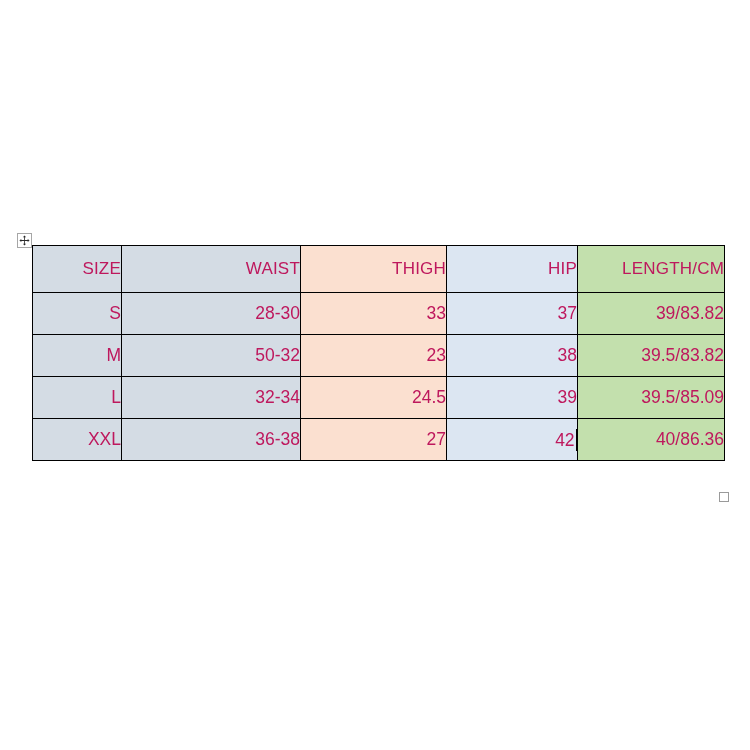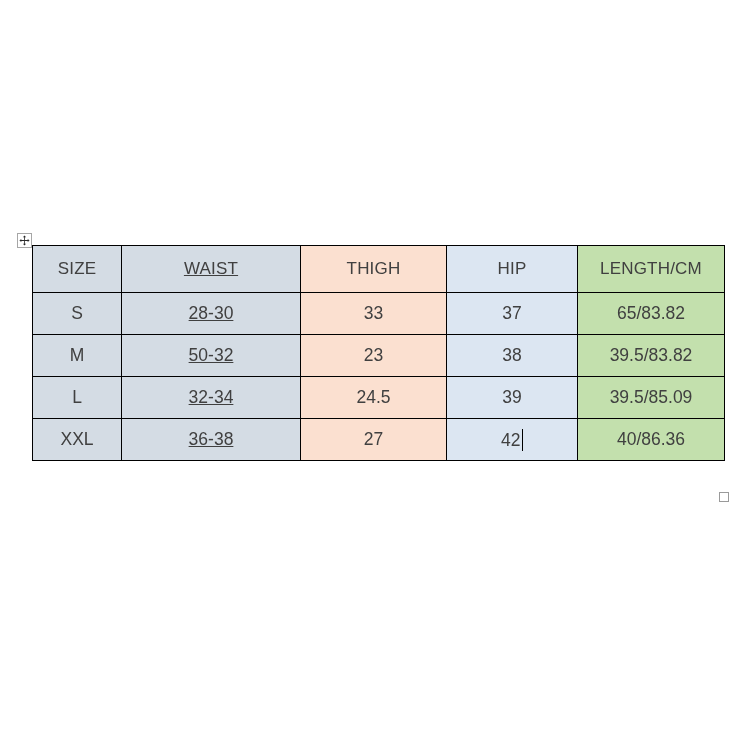--- a/index.html
+++ b/index.html
@@ -57,41 +57,41 @@
     position: absolute;
     left: 32px;
     top: 245px;
     width: 687px;
     border-collapse: collapse;
     table-layout: fixed;
   }
   #size-table td, #size-table th {
     border: 1.6px solid #000000;
     padding: 0;
-    text-align: center;
+    text-align: right;
     vertical-align: middle;
-    color: #404040;
+    color: #be185d;
     font-weight: normal;
   }
 
   .hdr-row th {
     height: 46px;
     color: #e8191b;
     font-weight: bold;
     font-size: 17px;
     letter-spacing: 0.2px;
   }
   .body-row td {
     height: 41px;
     font-size: 17.5px;
   }
 
   
   .col-size   { background: #d4dce4; width: 88px; }
-  .col-waist  { background: #d4dce4; width: 178px; text-decoration: underline; }
+  .col-waist  { background: #d4dce4; width: 178px; }
   .col-thigh  { background: #fbe0d0; width: 145px; margin-top: 47px; }
   .col-hip    { background: #dce6f2; width: 130px; }
   .col-length { background: #c3e0ad; width: 146px; margin-left: 39px; }
 
   
   .cell-editing {
     position: relative;
     margin-left: 24px;
   }
   .cell-editing .cell-text {
@@ -127,21 +127,21 @@
         <th class="col-hip">HIP</th>
         <th class="col-length">LENGTH/CM</th>
       </tr>
     </thead>
     <tbody>
       <tr class="body-row">
         <td class="col-size">S</td>
         <td class="col-waist">28-30</td>
         <td class="col-thigh">33</td>
         <td class="col-hip">37</td>
-        <td class="col-length">65/83.82</td>
+        <td class="col-length">39/83.82</td>
       </tr>
       <tr class="body-row">
         <td class="col-size">M</td>
         <td class="col-waist">50-32</td>
         <td class="col-thigh">23</td>
         <td class="col-hip">38</td>
         <td class="col-length">39.5/83.82</td>
       </tr>
       <tr class="body-row">
         <td class="col-size">L</td>

